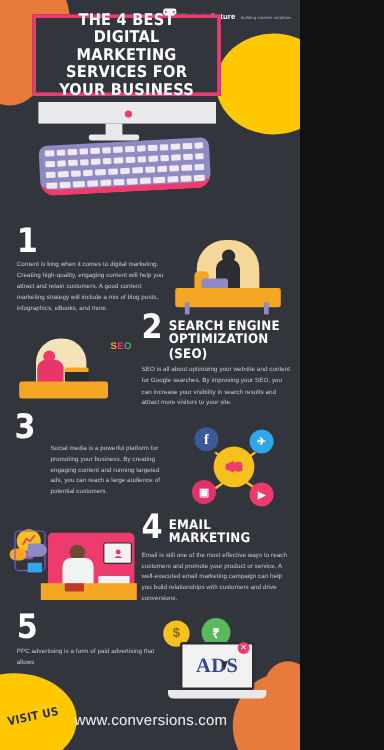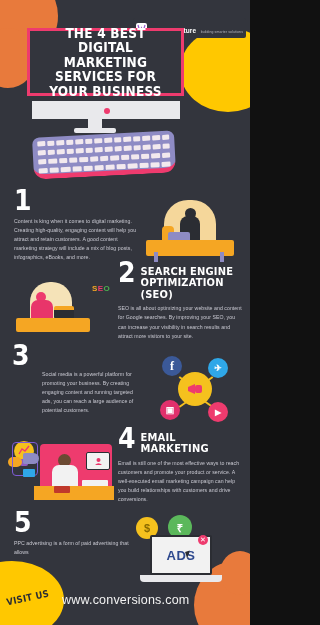--- a/index.html
+++ b/index.html
@@ -17,21 +17,21 @@
   
   .blob { position:absolute; border-radius:50%; }
   .blob-orange-tl { left:-34px; top:-30px; width:92px; height:92px; background:#E87A3C; }
   .blob-orange-tl2 { left:-20px; top:28px; width:56px; height:60px; background:#E87A3C; }
   .blob-yellow-tr { right:-26px; top:28px; width:96px; height:84px; background:#FFC800; }
   .blob-yellow-bl { left:-40px; bottom:-14px; width:104px; height:78px; background:#FFC800; }
   .blob-orange-br { right:-28px; bottom:-24px; width:84px; height:88px; background:#E87A3C; }
   .blob-orange-br2 { right:-10px; bottom:30px; width:40px; height:44px; background:#E87A3C; }
 
   
-  .header { position:absolute; left:0; top:16px; width:250px; height:180px; }
+  .header { position:absolute; left:0; top:0; width:250px; height:180px; }
   .logo {
     position:absolute; right:4px; top:2px;
     display:flex; align-items:center; gap:2px;
     background:#33353D; padding:2px 3px; border-radius:2px;
   }
   .logo-mark {
     width:11px; height:11px; background:#fff; border-radius:2px;
     display:flex; align-items:center; justify-content:center;
   }
   .logo-mark svg { display:block; }
@@ -159,21 +159,21 @@
                 display:flex; align-items:center; justify-content:center; }
   .em-book { position:absolute; left:44px; top:48px; width:16px; height:7px; background:#C0392B; border-radius:1px; }
   .em-papers { position:absolute; left:72px; top:42px; width:26px; height:9px; background:#F2F2F2; border-radius:1px; }
 
   
   .ads-laptop-screen {
     position:absolute; left:14px; top:20px; width:62px; height:40px;
     background:#F2F2F2; border:2px solid #2B2D33; border-radius:2px;
     display:flex; align-items:center; justify-content:center;
   }
-  .ads-laptop-screen span { color:#2F4A8F; font-weight:bold; font-size:13px; letter-spacing:.5px; }
+  .ads-laptop-screen span { color:#2F4A8F; font-weight:bold; font-size:17px; letter-spacing:.5px;font-family:Liberation Serif, serif; }
   .ads-laptop-base { position:absolute; left:4px; top:60px; width:82px; height:7px; background:#E9E9EC; border-radius:0 0 4px 4px; }
   .ads-bubble { position:absolute; border-radius:50%; display:flex; align-items:center; justify-content:center;
                 font-weight:bold; color:#fff; }
   .ads-coin { left:0px; top:2px; width:22px; height:22px; background:#F5C11E; color:#8A6A00; font-size:11px; }
   .ads-rupee { left:32px; top:0px; width:24px; height:24px; background:#5BB85B; font-size:11px; }
   .ads-x { position:absolute; left:62px; top:20px; width:10px; height:10px; background:#EE3B6E; border-radius:50%;
            color:#fff; font-size:7px; display:flex; align-items:center; justify-content:center; }
   .ads-cursor { position:absolute; left:50px; top:36px; width:0; height:0;
                 border-left:5px solid #2B2D33; border-bottom:7px solid transparent; transform:rotate(-18deg); }
 

